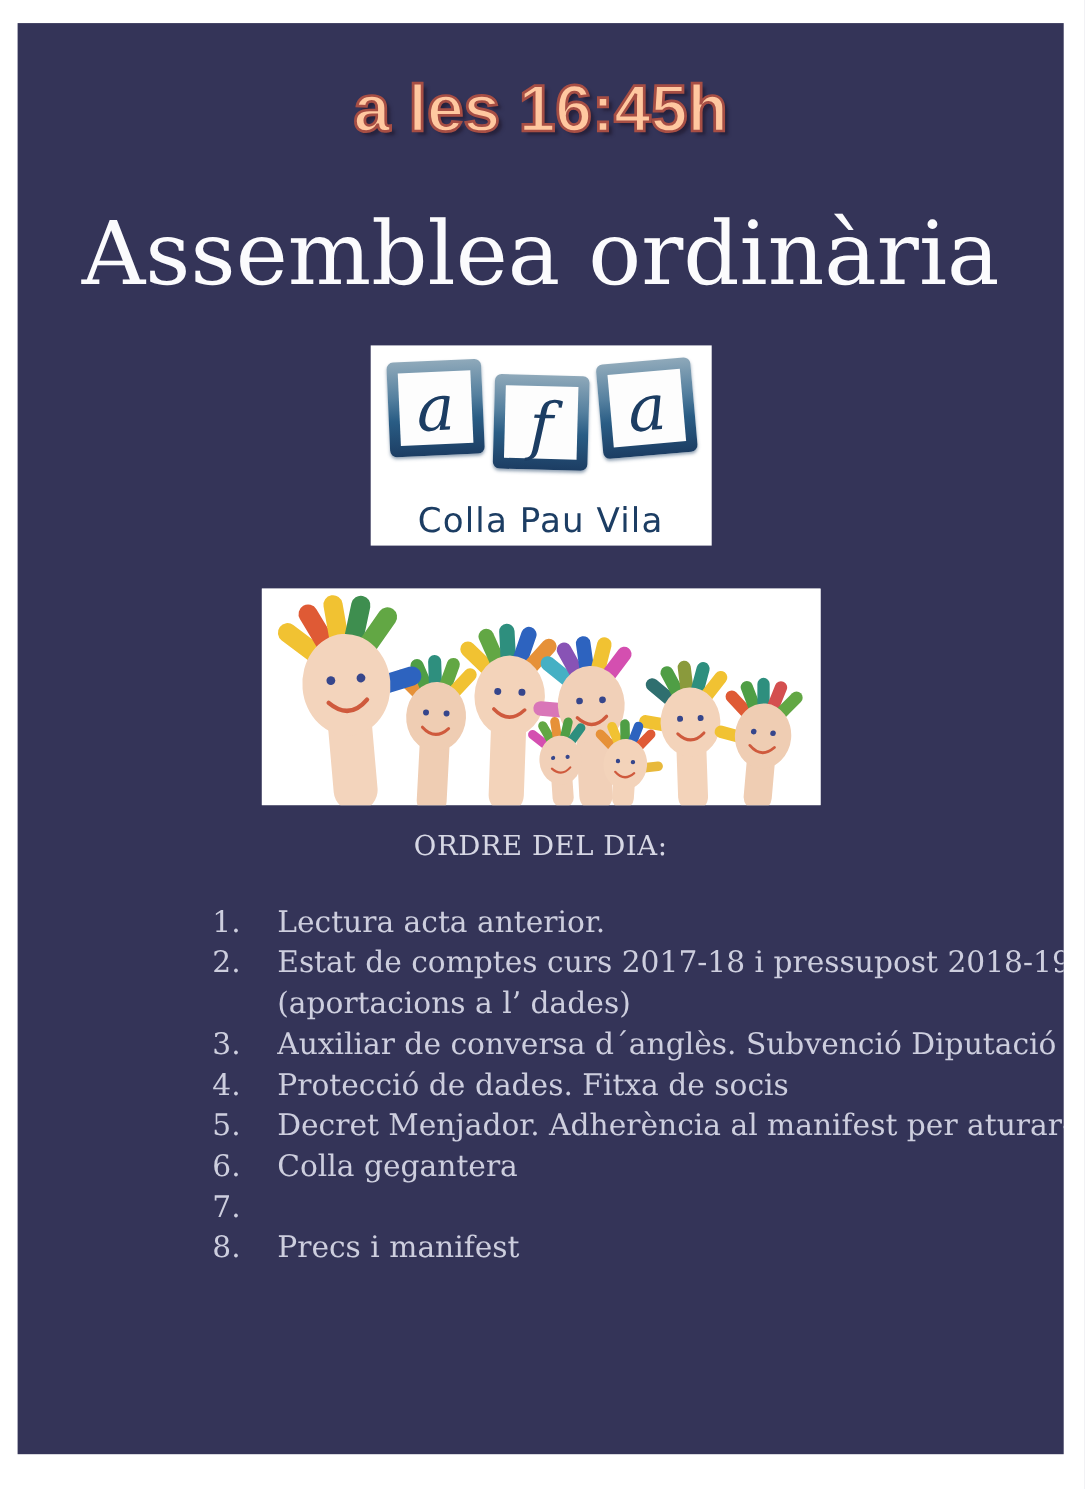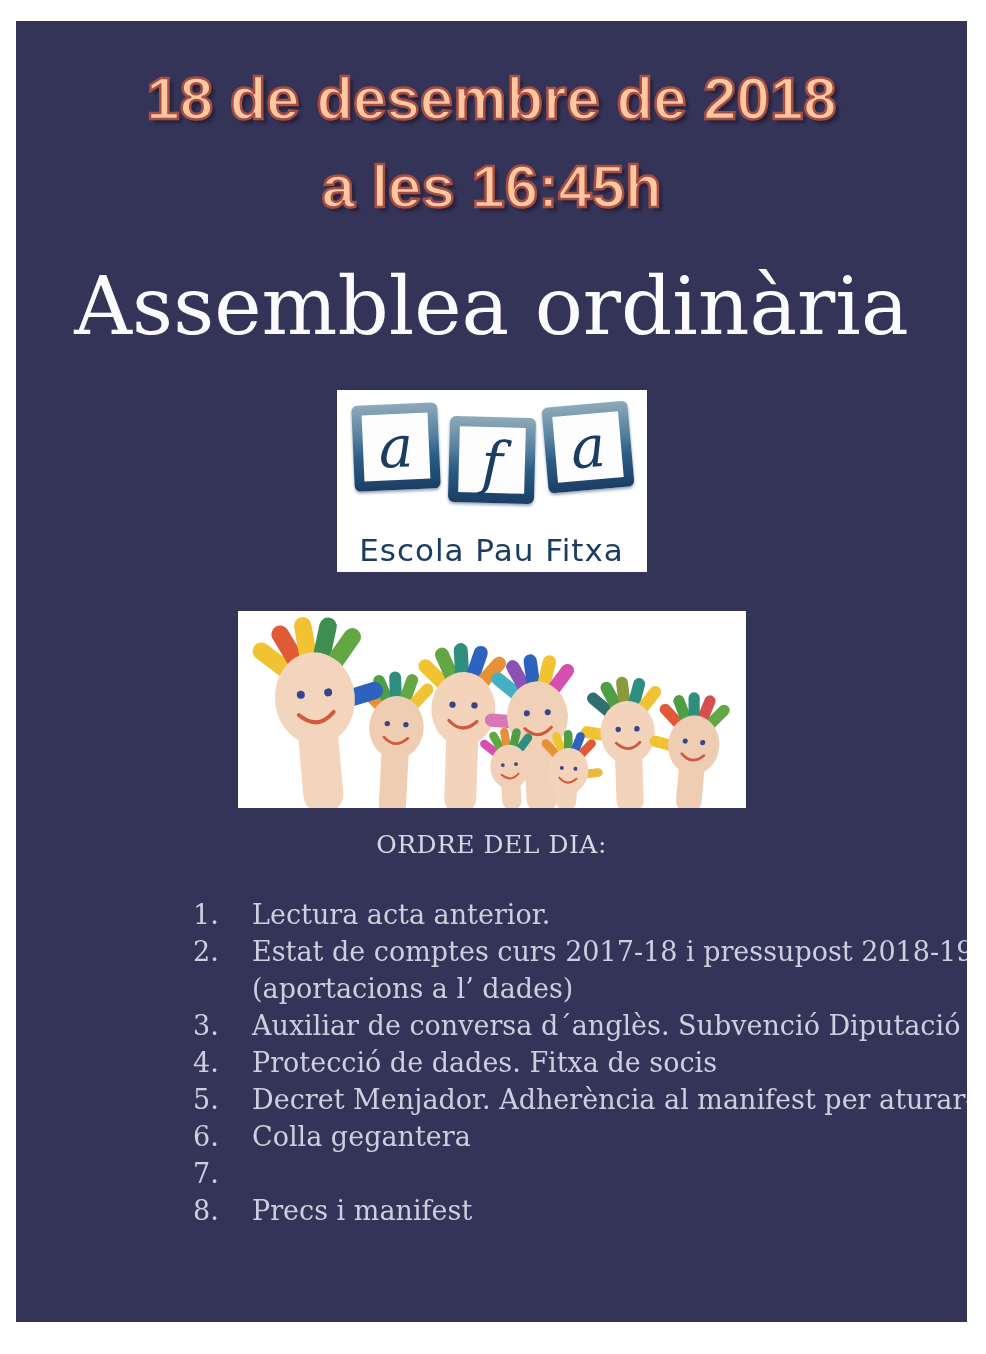--- a/index.html
+++ b/index.html
@@ -28,21 +28,21 @@
     font-family: "Liberation Sans", sans-serif;
     font-weight: bold;
     font-size: 60px;
     letter-spacing: 0px;
     color: var(--date_fill, #ffc8a0);
     -webkit-text-stroke: 2.5px var(--date_outline, #a74e44);
     text-shadow: 4px 4px 3px rgba(28, 18, 36, 0.55);
   }
   
   .title {
-    margin-top: 26px;
+    margin-top: 38px;
     height: 100px; line-height: 100px;
     text-align: center;
     font-family: "DejaVu Serif", serif;
     font-weight: normal;
     font-size: 80px;
     color: var(--title_white, #fbfbfd);
   }
   
   .logo {
     margin: 33px auto 0 auto;
@@ -115,39 +115,38 @@
   .agenda .num { width: 37px; flex: 0 0 37px; }
   .agenda .itext { white-space: nowrap; margin-left: 22px; }
 </style>
 </head>
 <body>
 
 <div class="page">
   <div class="poster">
 
     <div class="date-block">
-      <div class="date-line">18 de desembre de 2018</div>
       <div class="date-line">a les 16:45h</div>
     </div>
 
     <h1 class="title">Assemblea ordinària</h1>
 
     <div class="logo">
       <div class="logo-squares">
         <div class="sq sq1">
           <div class="sq-inner">a</div>
         </div>
         <div class="sq sq2">
           <div class="sq-inner">f</div>
         </div>
         <div class="sq sq3">
           <div class="sq-inner">a</div>
         </div>
       </div>
-      <div class="logo-school">Escola Pau Fitxa</div>
+      <div class="logo-school">Colla Pau Vila</div>
     </div>
 
     <div class="hands">
       <svg id="hands-svg" viewBox="0 0 508 197" xmlns="http://www.w3.org/2000/svg">
           <rect x="0" y="0" width="508" height="197" fill="#ffffff"></rect>
           <g transform="translate(158 125) rotate(3) scale(0.85)">
             <rect x="-16" y="0" width="32" height="95" rx="15" fill="#efcdb3"></rect>
             <rect x="-7" y="-76" width="14" height="52" rx="7" transform="rotate(-48 0 -16)" fill="#e69138"></rect>
             <rect x="-7" y="-76" width="14" height="52" rx="7" transform="rotate(-26 0 -16)" fill="#4f9e45"></rect>
             <rect x="-7" y="-76" width="14" height="52" rx="7" transform="rotate(-5 0 -16)" fill="#2e8f7e"></rect>

